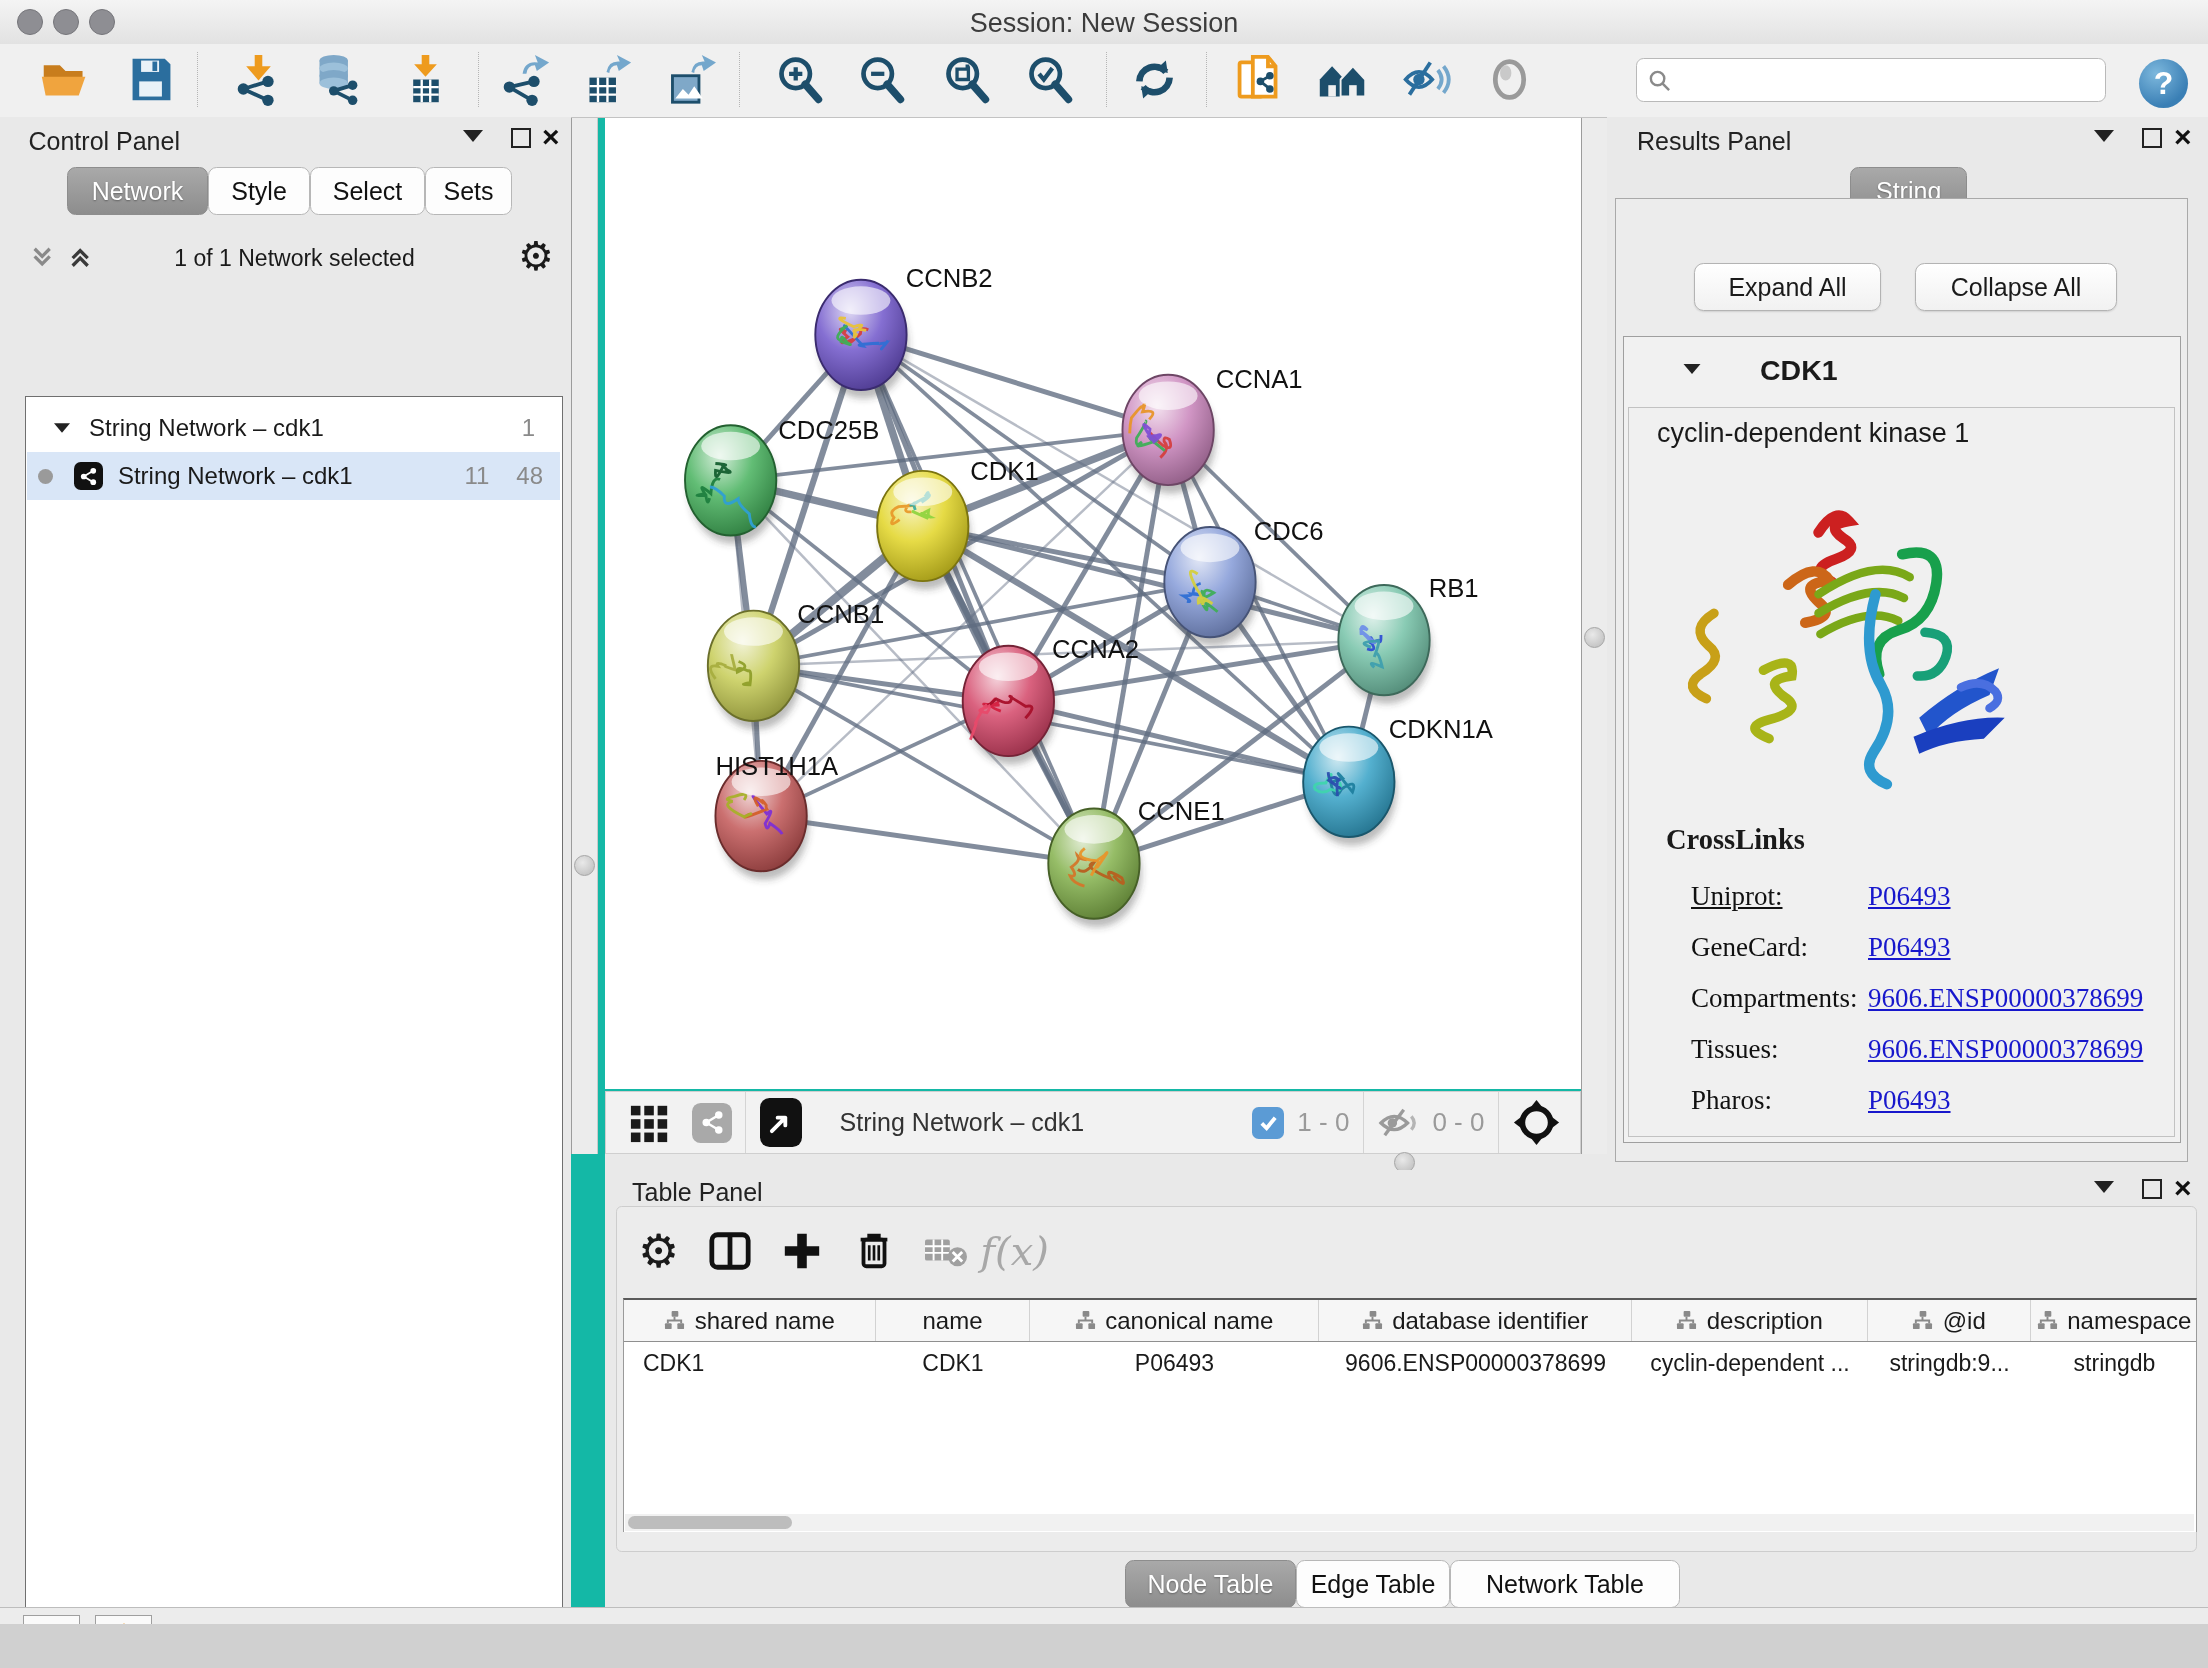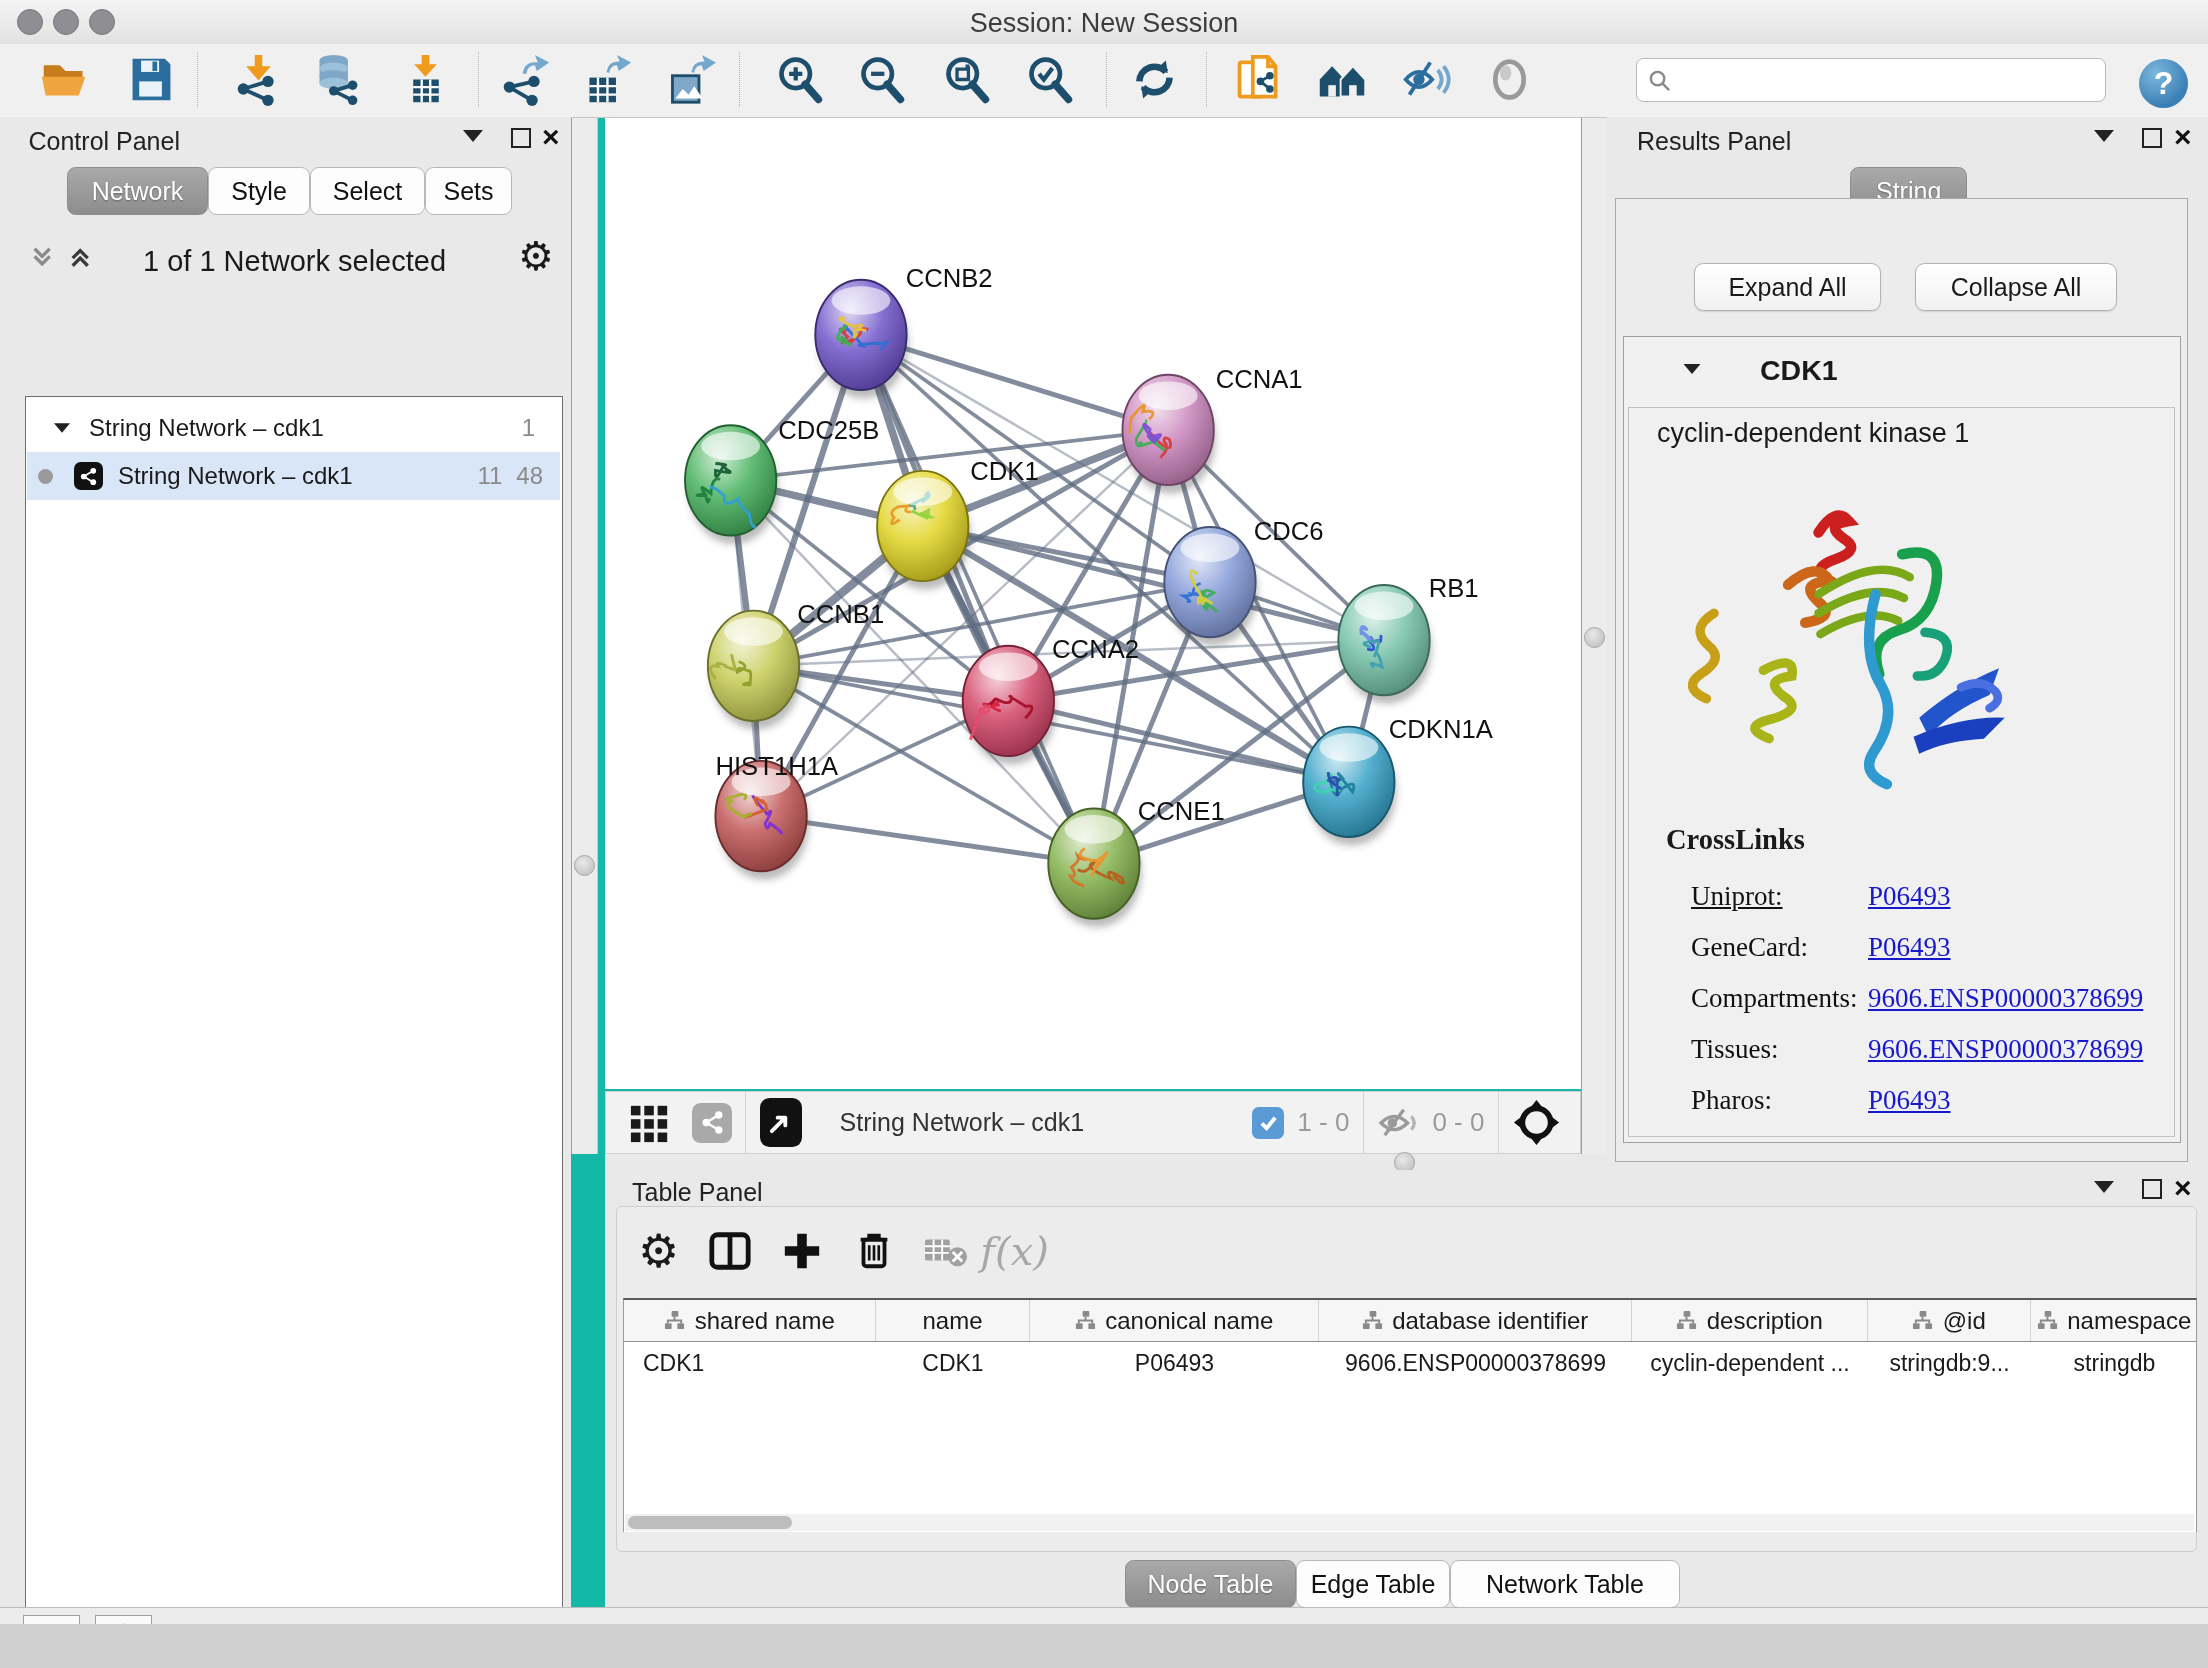--- a/index.html
+++ b/index.html
@@ -314,21 +314,21 @@
     <span class="abs" style="left:28.5px;top:126px;">
       <svg width="32" height="28.5" viewBox="0 0 34 30">
           <path d="M6 6 l8 8 8 -8 M6 14 l8 8 8 -8" fill="none" stroke="#8a8a8a" stroke-width="3.5"></path>
         </svg>
       </span>
     <span class="abs" style="left:67px;top:126px;">
       <svg width="32" height="28.5" viewBox="0 0 34 30">
           <path d="M6 24 l8 -8 8 8 M6 16 l8 -8 8 8" fill="none" stroke="#3a3a3a" stroke-width="3.5"></path>
         </svg>
       </span>
-    <div class="abs" style="left:133px;top:128px;width:323px;text-align:center;font-size:29px;">1 of 1 Network selected</div>
+    <div class="abs" style="left:133px;top:128px;width:323px;text-align:center;font-size:23px;">1 of 1 Network selected</div>
     <span class="abs" style="left:518px;top:116px;font-size:40px;color:#1a1a1a;">⚙</span>
 
     <div class="abs cp-list"></div>
     <div class="abs cp-row1">
       <span class="tri-down" style="margin:0 17px 0 25px;transform:scale(.8);"></span>
       <span>String Network – cdk1</span>
       <span class="gray-num" style="margin-left:auto;margin-right:25px;">1</span>
     </div>
     <div class="abs cp-row2">
       <span style="width:15px;height:15px;border-radius:50%;background:#9a9a9a;margin:0 21px 0 11.4px;"></span>
@@ -337,21 +337,21 @@
             <g fill="#fff">
               <circle cx="5" cy="10" r="3"></circle>
               <circle cx="15" cy="4" r="3"></circle>
               <circle cx="15" cy="16" r="3"></circle>
               <path d="M5 10 L15 4 M5 10 L15 16" stroke="#fff" stroke-width="2"></path>
             </g>
           </svg>
         </span>
       <span style="margin-left:15px;">String Network – cdk1</span>
       <span class="gray-num" style="margin-left:auto;">11</span>
-      <span class="gray-num" style="margin-left:14px;margin-right:17px;">48</span>
+      <span class="gray-num" style="margin-left:27px;margin-right:17px;">48</span>
     </div>
   </div>
 
   <div class="abs splitter-v" style="left:571px;">
     <div class="handle" style="position:absolute;left:1.9px;top:737px;"></div>
   </div>
   <div class="abs splitter-v" style="left:1581px;">
     <div class="handle" style="position:absolute;left:1.9px;top:509px;"></div>
   </div>
 

